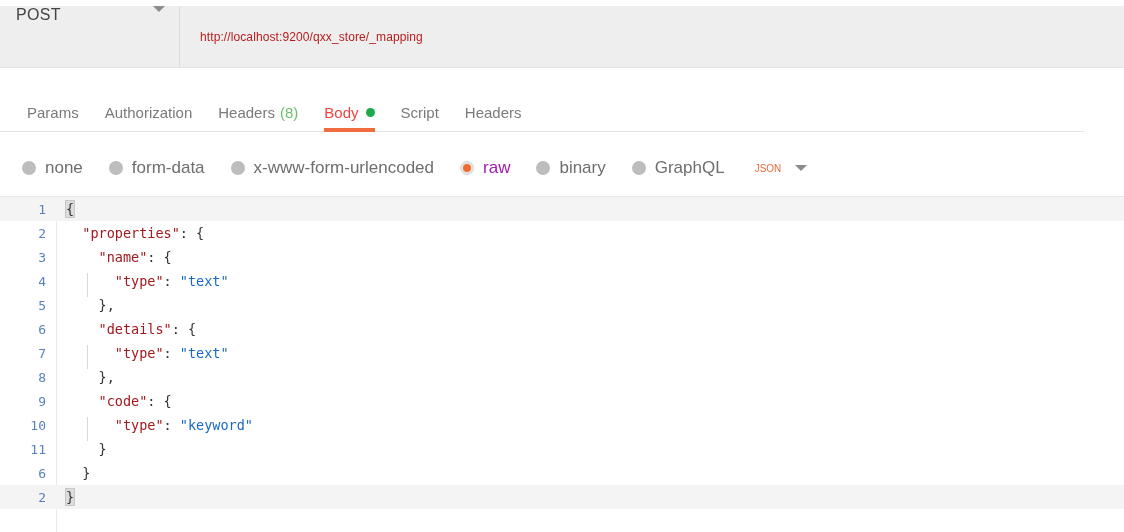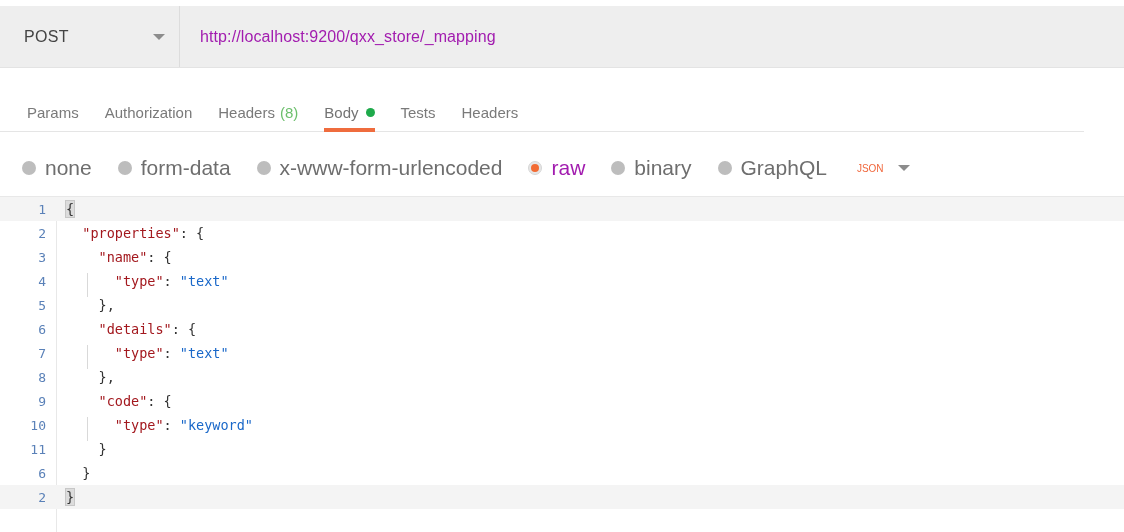--- a/index.html
+++ b/index.html
@@ -24,22 +24,22 @@
     width: 1124px; height: 62px;
     display: flex;
     align-items: stretch;
     border-bottom: 1px solid #e3e3e3;
   }
   .method-select {
     width: 180px;
     background: #eeeeee;
     border-right: 1px solid #dcdcdc;
     display: flex;
-    align-items: center;
-    padding: 0 14px 0 24px;
+    align-items: flex-start;
+    padding: 0 14px 0 16px;
     cursor: pointer;
     position: relative;
   }
   .method-label {
     font-size: 16px;
     color: #444444;
     letter-spacing: 0.3px;
     flex: 1;
   }
   .caret-down {
@@ -50,22 +50,22 @@
   }
   .url-field {
     flex: 1;
     background: #eeeeee;
     display: flex;
     align-items: center;
     padding: 0 20px;
     cursor: text;
   }
   .url-text {
-    font-size: 16px;
-    color: #a21caf;
+    font-size: 12px;
+    color: #b91c1c;
     letter-spacing: 0.1px;
   }
 
   
   .tabs-row {
     position: absolute;
     left: 0; top: 92px;
     width: 1084px; height: 40px;
     display: flex;
     align-items: flex-start;
@@ -76,21 +76,21 @@
     position: relative;
     height: 40px;
     display: flex;
     align-items: center;
     padding: 0 13px;
     font-size: 15px;
     color: #7a7a7a;
     cursor: pointer;
     white-space: nowrap;
   }
-  .tab.active { color: #737373; }
+  .tab.active { color: #ef4444; }
   .tab.active .tab-underline {
     position: absolute;
     left: 13px; right: 13px;
     bottom: 0;
     height: 4px;
     background: #ef6c3e;
   }
   .tab-count {
     color: #6cbf6c;
     margin-left: 5px;
@@ -110,21 +110,21 @@
     width: 1124px; height: 46px;
     display: flex;
     align-items: center;
     padding-left: 22px;
   }
   .radio-opt {
     display: flex;
     align-items: center;
     margin-right: 26px;
     cursor: pointer;
-    font-size: 21px;
+    font-size: 17px;
     color: #6e6e6e;
     justify-content: center;
   }
   .radio-dot {
     width: 14px; height: 14px;
     border-radius: 50%;
     background: #bdbdbd;
     margin-right: 9px;
     flex: 0 0 auto;
   }
@@ -238,21 +238,21 @@
     <div class="tab">
       <span>Headers</span>
       <span class="tab-count">(8)</span>
     </div>
     <div class="tab active">
       <span>Body</span>
       <span class="green-dot"></span>
       <span class="tab-underline"></span>
     </div>
     <div class="tab">
-      <span>Tests</span>
+      <span>Script</span>
     </div>
     <div class="tab">
       <span>Headers</span>
     </div>
   </div>
 
 <div class="bodytype-row">
   <div id="body-types" style="display: flex; align-items: center;">
       <div class="radio-opt">
         <span class="radio-dot"></span>

